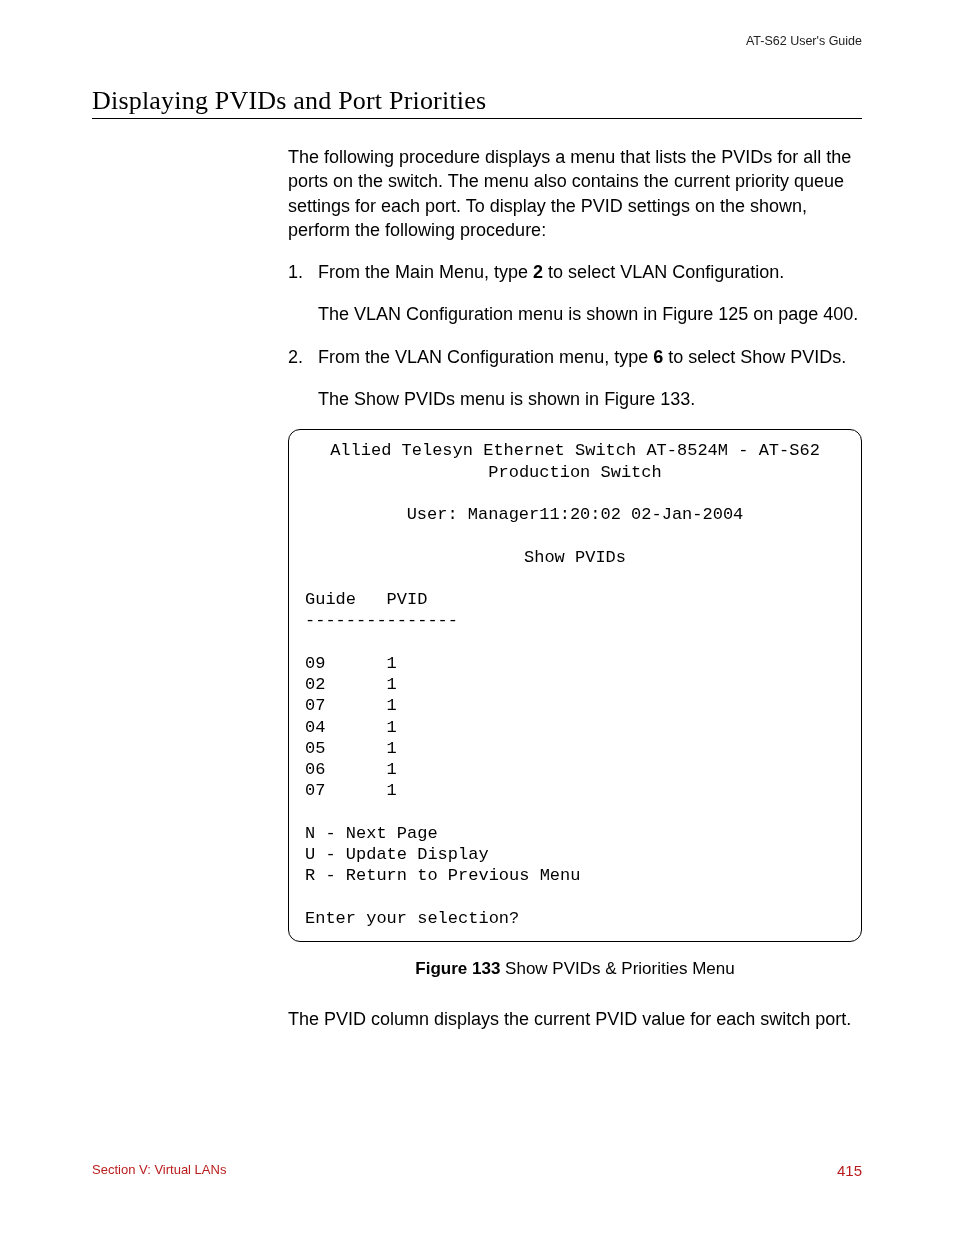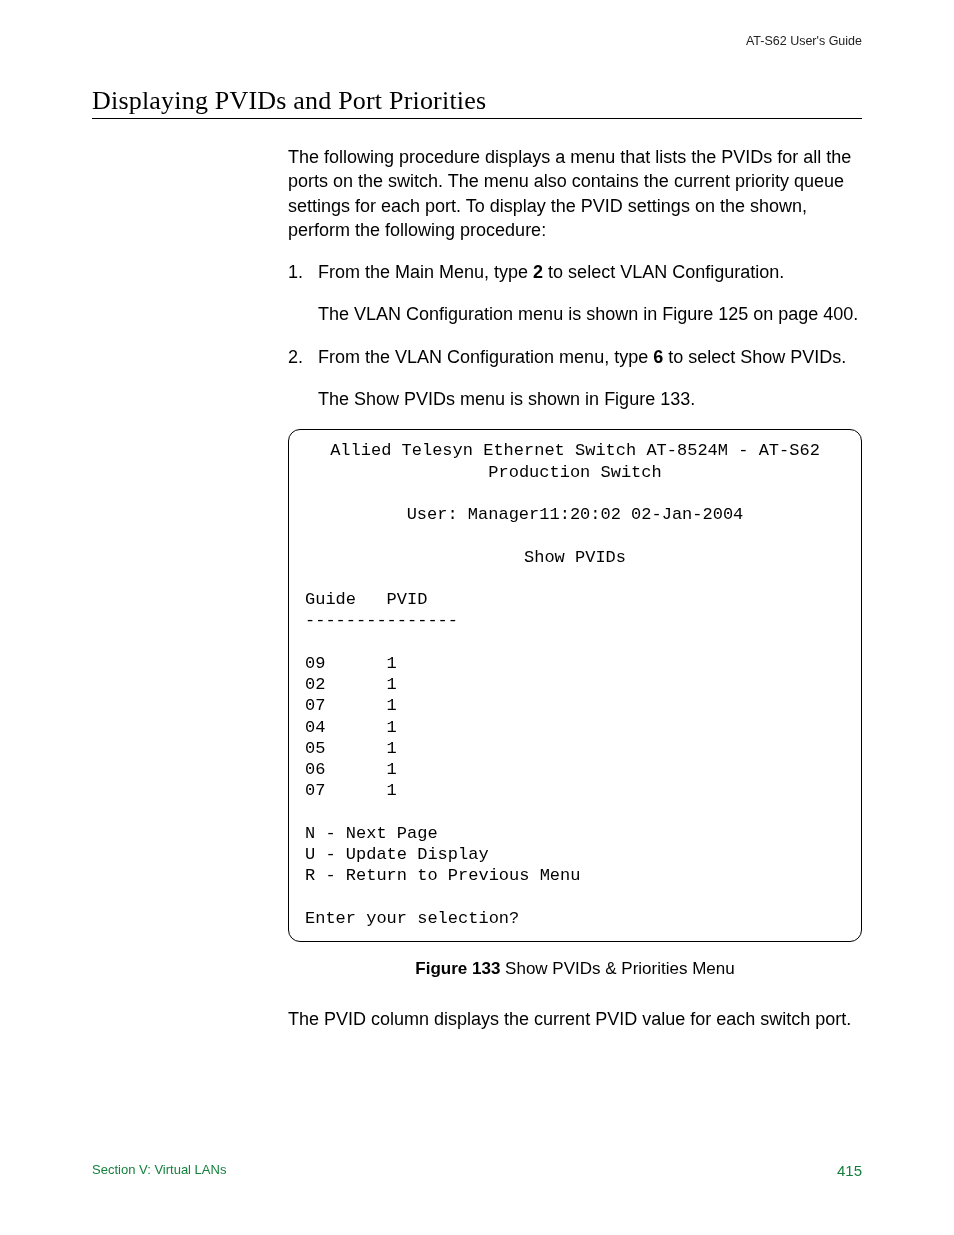--- a/index.html
+++ b/index.html
@@ -92,21 +92,21 @@
   .figure-caption .fc-label { font-weight: 700; }
 
   .footer {
     position: absolute;
     left: 92px;
     right: 92px;
     bottom: 56px;
     display: flex;
     justify-content: space-between;
     font-size: 13px;
-    color: #15803d;
+    color: #b91c1c;
   }
   .footer .pagenum { font-size: 15px; }
 </style>
 </head>
 <body>
 
 <div class="page">
 
   <div class="running-head">AT-S62 User's Guide</div>
 

